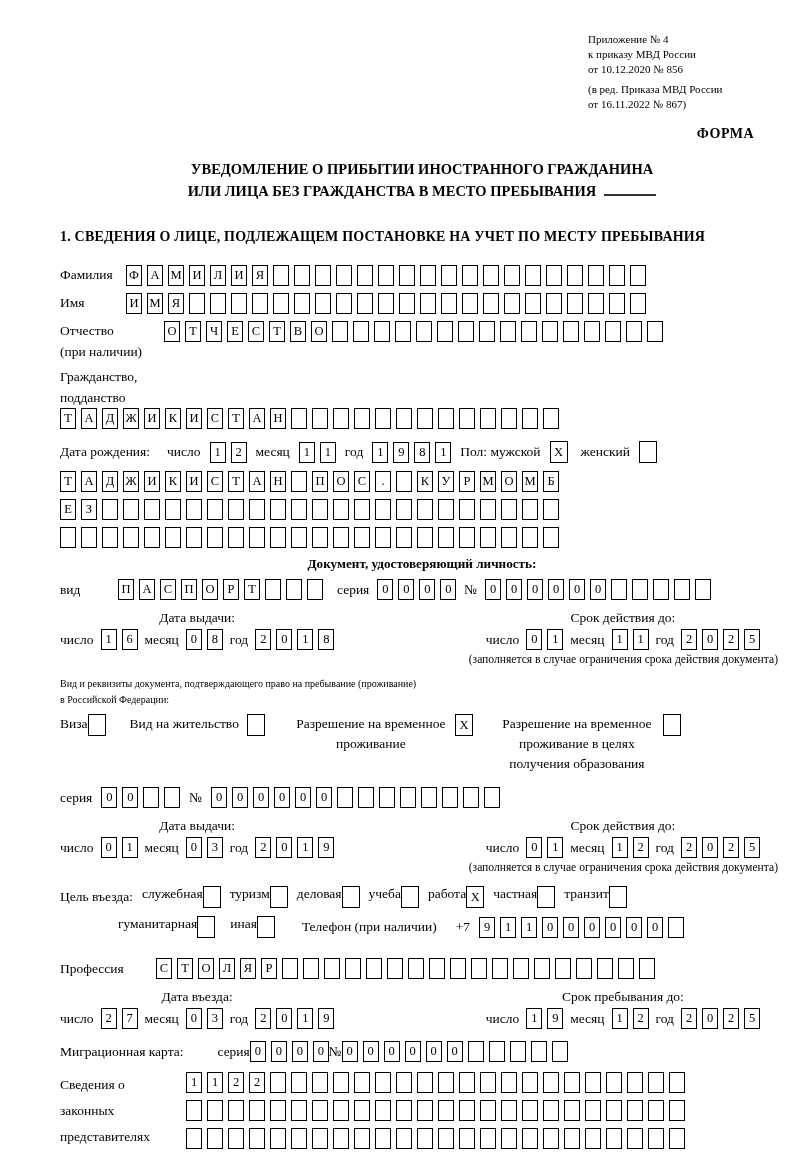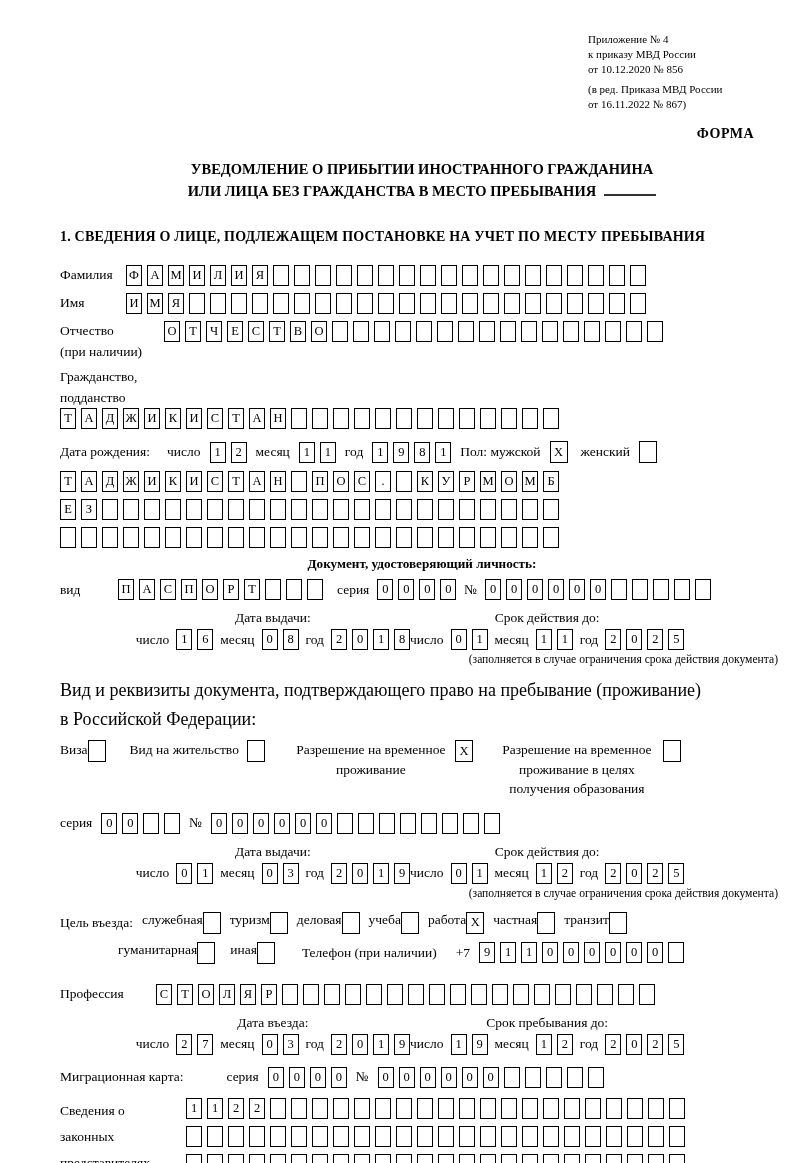--- a/index.html
+++ b/index.html
@@ -28,26 +28,26 @@
   .w66 { width:66px; } .w104 { width:104px; }
   .two-line-label { line-height:1.55; font-size:13.5px; }
 
   .flexrow { display:flex; margin-top:8px; font-size:13.5px; }
   .labelcol { flex:0 0 126px; line-height:26px; }
   .cellcol { display:flex; flex-direction:column; gap:7px; }
 
   .center-bold { text-align:center; font-weight:bold; font-size:13.2px; margin-top:8px; }
 
   
-  .daterow { display:flex; justify-content:center; margin-top:10px; font-size:13.5px; padding-right:24px; }
+  .daterow { display:flex; justify-content:space-between; margin-top:10px; font-size:13.5px; padding-right:24px; }
   .dategroup .dg-title { text-align:center; margin-bottom:3px; }
   .dg-cells { display:flex; align-items:center; gap:7px; }
   .small-note { font-size:11.6px; text-align:right; margin-top:3px; padding-right:6px; }
 
-  .intro { font-size:18px; margin-top:10px; line-height:1.6; }
+  .intro { font-size:10px; margin-top:10px; line-height:1.6; }
 
   .optrow { display:flex; align-items:flex-start; margin-top:6px; font-size:13.5px; gap:10px; }
   .opt { display:flex; align-items:flex-start; }
   .opt .olabel { line-height:1.45; }
   .opt .centered { text-align:center; }
 
   .purposerow { display:flex; align-items:center; gap:9px; margin-top:12px; font-size:13.5px; flex-wrap:nowrap; }
   .purposerow2 { display:flex; align-items:center; gap:9px; margin-top:8px; font-size:13.5px; padding-left:58px; }
 </style>
 </head>
@@ -620,21 +620,21 @@
         <span class="cellrow">
             <span class="cell">2</span>
             <span class="cell">0</span>
             <span class="cell">2</span>
             <span class="cell">5</span>
           </span>
       </div>
     </div>
   </div>
 
-  <div class="frow" style="gap:9px; margin-top:12px;">
+  <div class="frow" style="margin-top:12px;">
     <span>Миграционная карта:</span>
     <span style="margin-left:34px;">серия</span>
     <span class="cellrow">
         <span class="cell">0</span>
         <span class="cell">0</span>
         <span class="cell">0</span>
         <span class="cell">0</span>
       </span>
     <span>№</span>
     <span class="cellrow">

